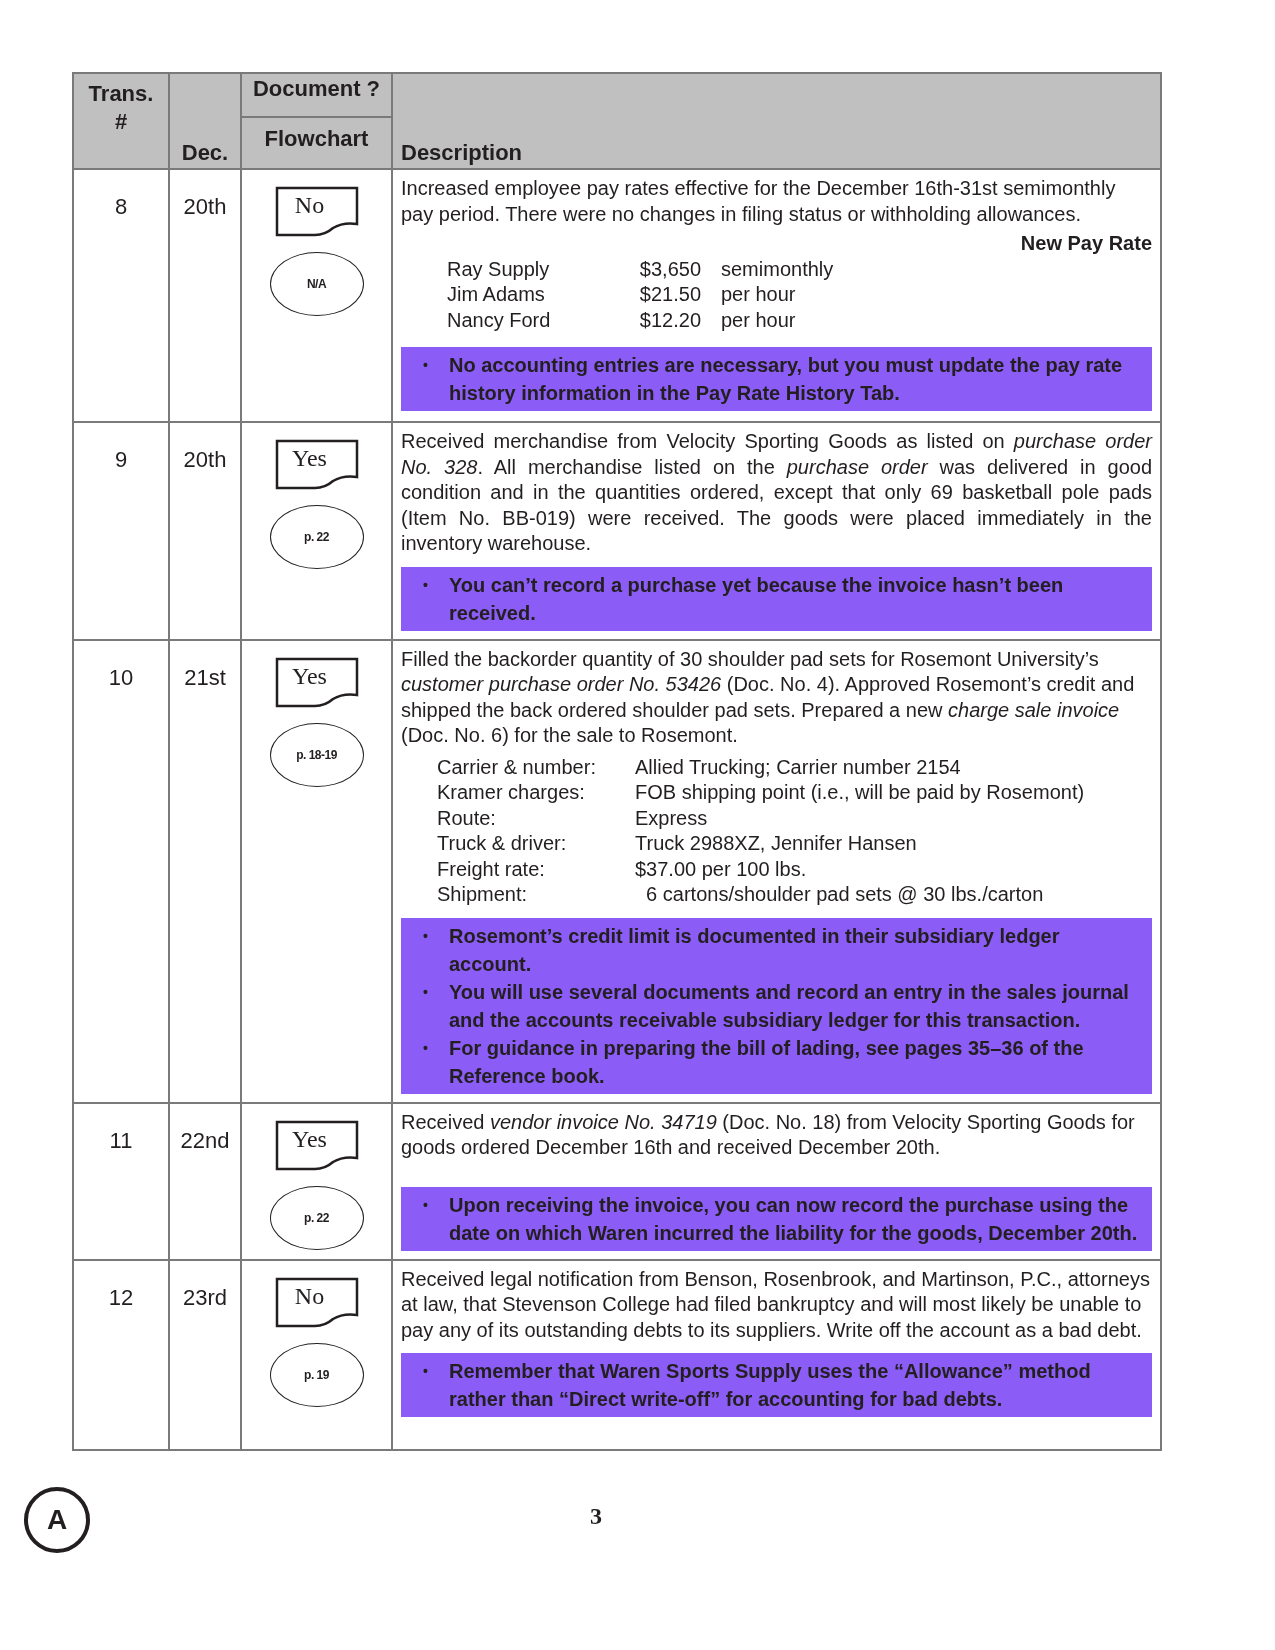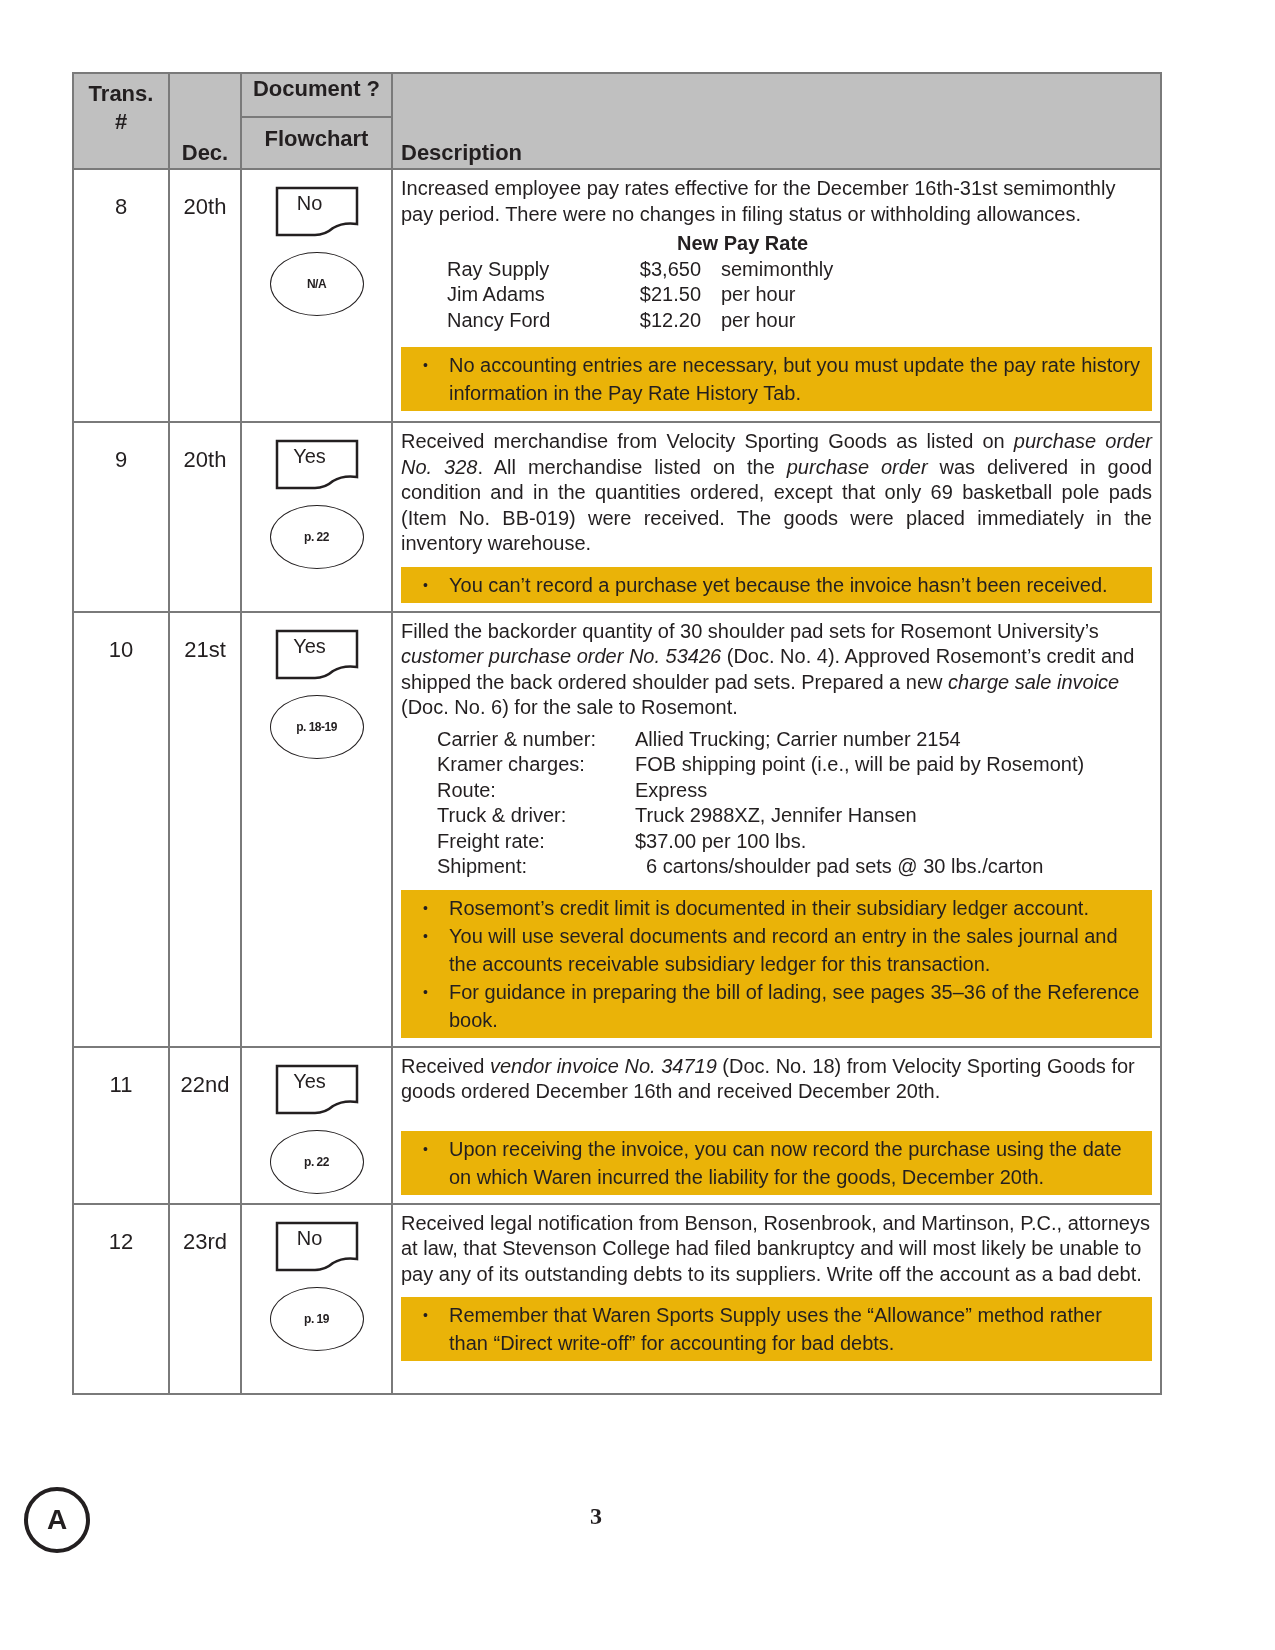--- a/index.html
+++ b/index.html
@@ -10,28 +10,28 @@
     .h-trans { text-align: center; line-height: 28px; padding-top: 6px !important; }
     .h-dec { text-align: center; vertical-align: bottom !important; padding-bottom: 2px !important; }
     .h-doc { text-align: center; height: 32px; padding-top: 2px !important; }
     .h-flow { text-align: center; height: 34px; }
     .h-desc { text-align: left; vertical-align: bottom !important; padding-left: 8px !important; padding-bottom: 2px !important; }
     .c-num, .c-dec { text-align: center; font-size: 22px; padding-top: 24px !important; }
     .c-flow { position: relative; }
     .c-desc { padding: 6px 8px 8px 8px !important; font-size: 20px; line-height: 25.5px; }
     .docsym { position: relative; width: 84px; height: 52px; margin: 8px auto 0 auto; }
     .docsym svg { position: absolute; left: 0; top: 0; }
-    .docsym .lbl { position: absolute; left: 0; top: 6px; width: 70px; text-align: center; font-family: Liberation Sans, sans-serif; font-size: 20px; }
+    .docsym .lbl { position: absolute; left: 0; top: 6px; width: 70px; text-align: center; font-family: Liberation Serif, serif; font-size: 24px; }
     .oval { width: 92px; height: 62px; border: 1.5px solid #231f20; border-radius: 50%; margin: 14px auto 0 auto; display: flex; align-items: center; justify-content: center; font-size: 12px; font-weight: bold; letter-spacing: -0.5px; }
-    .note { background: #eab308; margin-top: 10px; padding: 4px 8px 4px 20px; }
+    .note { background: #8b5cf6; margin-top: 10px; padding: 4px 8px 4px 20px; font-weight: bold; }
     .note ul { margin: 0; padding: 0 0 0 28px; list-style: none; }
     .note li { position: relative; font-size: 20px; line-height: 28px; }
     .note li::before { content: "•"; position: absolute; left: -26px; top: 0; font-size: 14px; }
     .rates { margin: 4px 0 0 46px; }
-    .rates .title { margin-left: 230px; font-weight: bold; }
+    .rates .title { margin-left: 230px; font-weight: bold; text-align: right; }
     .rates .row { display: flex; }
     .rates .nm { width: 180px; }
     .rates .amt { width: 74px; text-align: right; }
     .rates .unit { margin-left: 20px; }
     .ship { margin: 6px 0 8px 36px; }
     .ship .row { display: flex; }
     .ship .k { width: 198px; }
     i { font-style: italic; }
     .footer-a { position: absolute; left: 24px; top: 1487px; width: 58px; height: 58px; border: 4px solid #231f20; border-radius: 50%; display: flex; align-items: center; justify-content: center; font-size: 28px; font-weight: bold; }
     .page-no { position: absolute; left: 590px; top: 1503px; font-family: "Liberation Serif", serif; font-weight: bold; font-size: 24px; }

